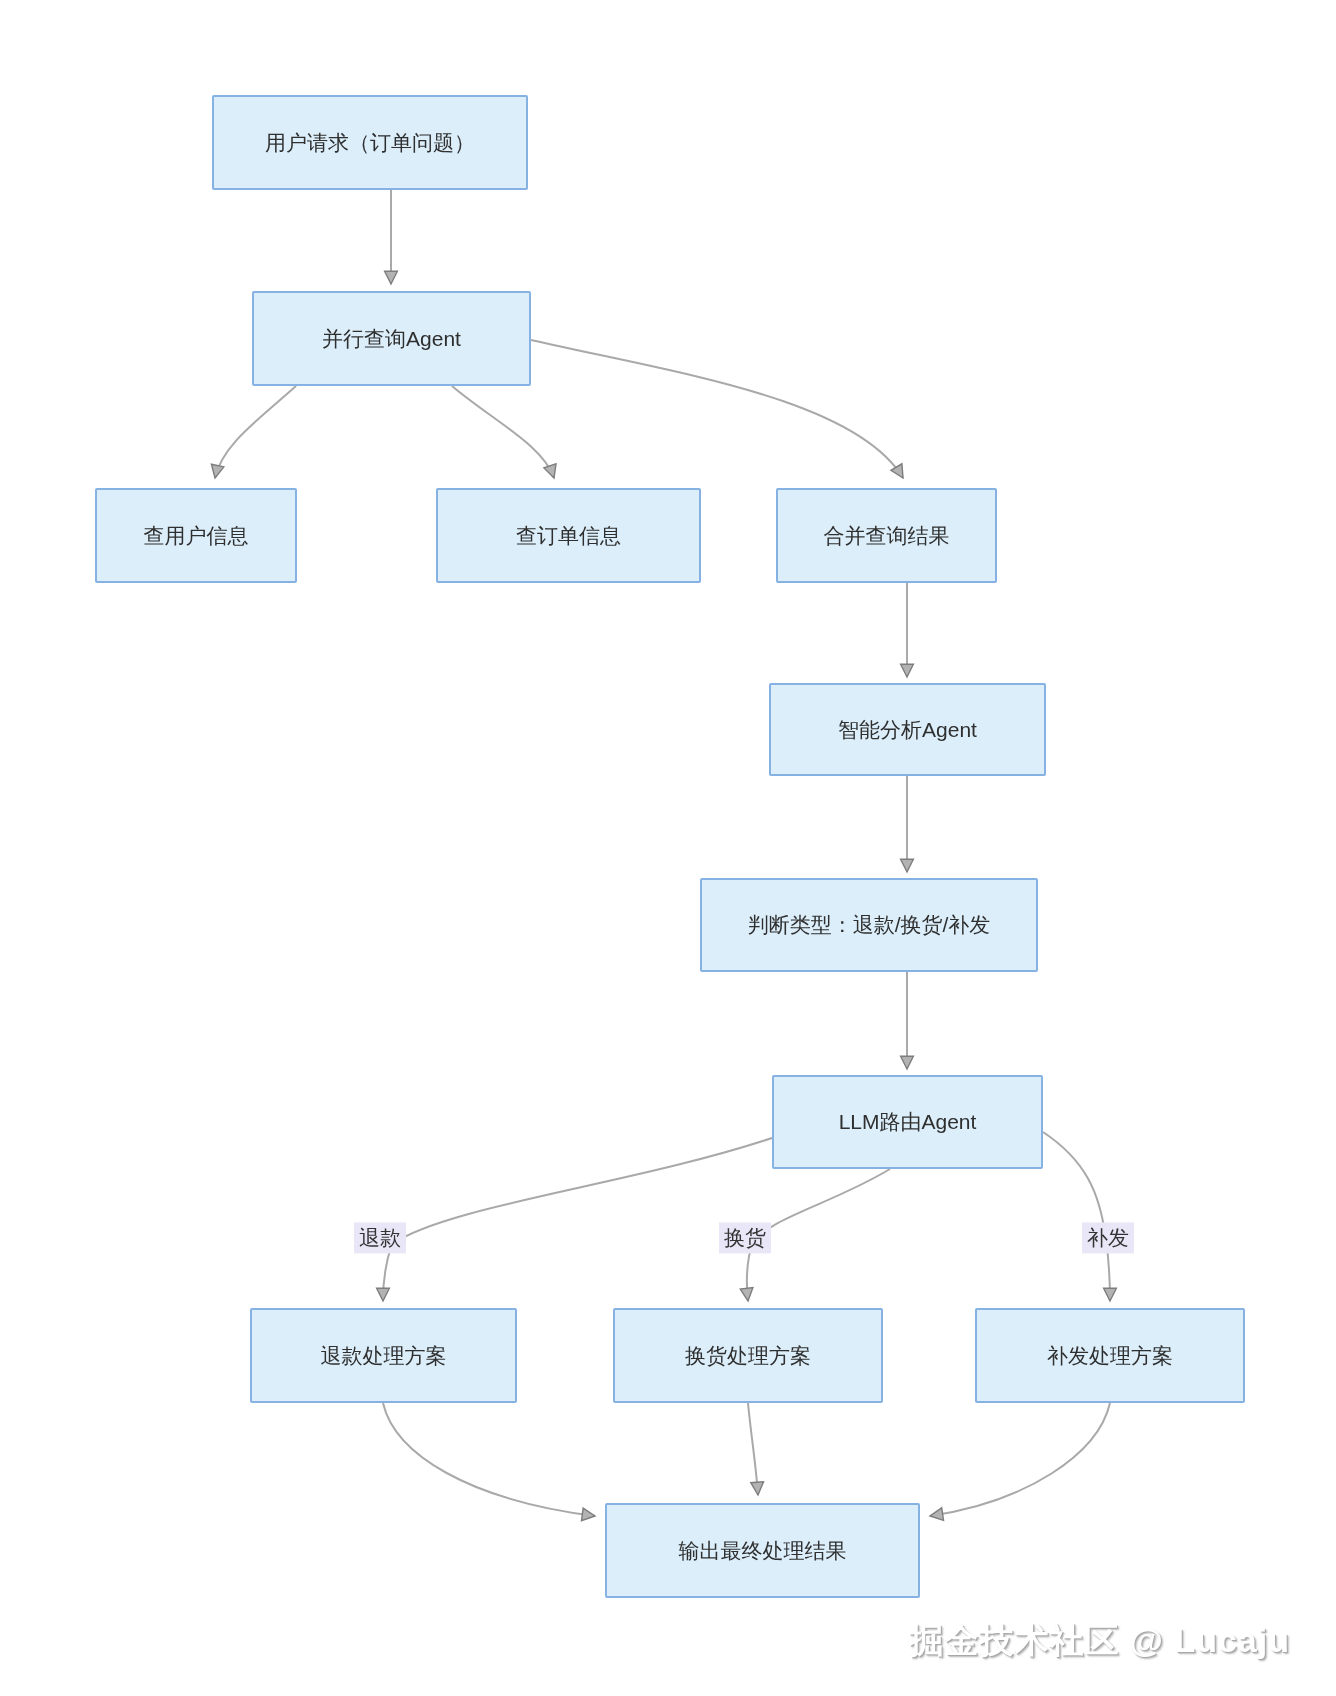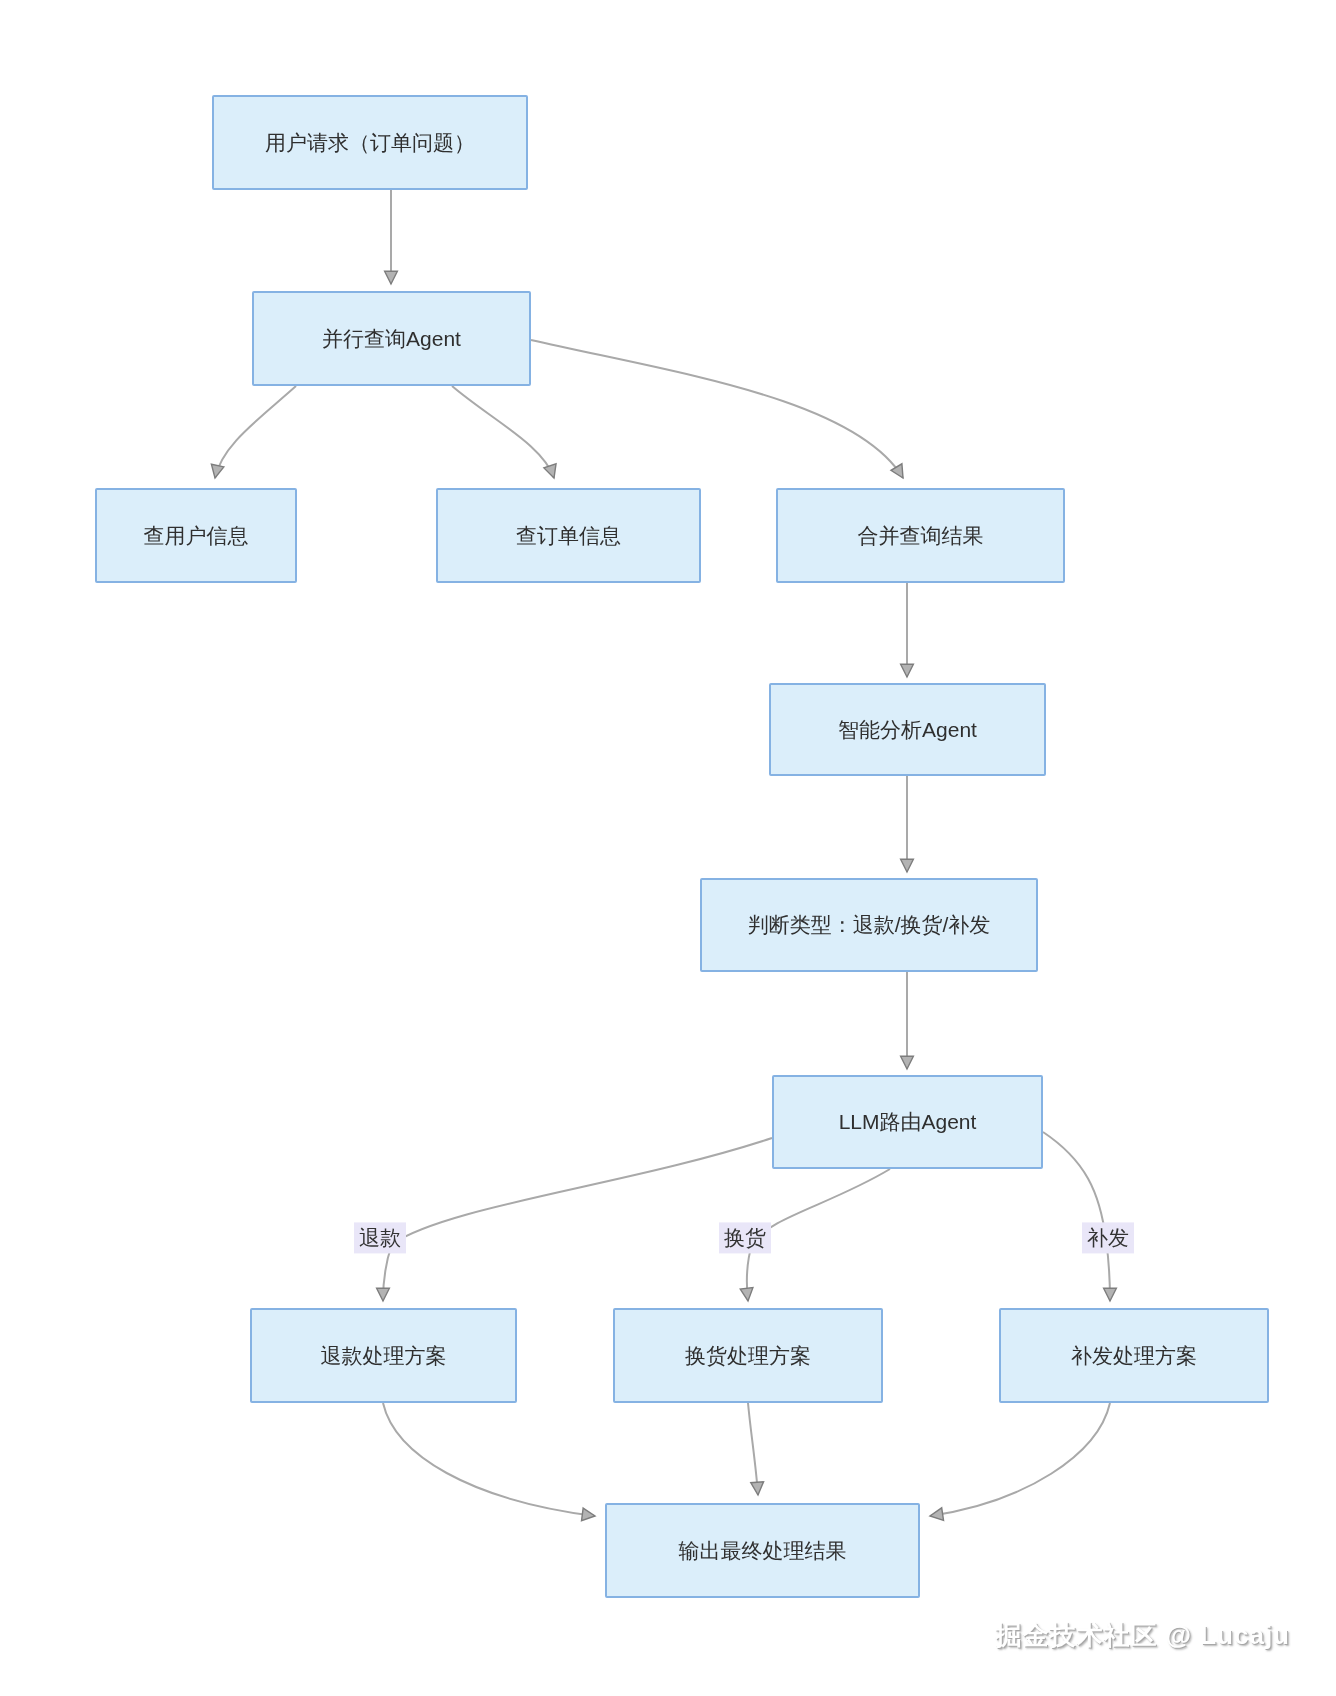--- a/index.html
+++ b/index.html
@@ -33,48 +33,48 @@
     justify-content: center;
     text-align: center;
     font-size: 21px;
     color: #2f2f2f;
     line-height: 1.3;
   }
   #n-user-request   { left: 212px;  top: 95px;   width: 316px; height: 95px; }
   #n-parallel-agent { left: 252px;  top: 291px;  width: 279px; height: 95px; }
   #n-query-user     { left: 95px;   top: 488px;  width: 202px; height: 95px; }
   #n-query-order    { left: 436px;  top: 488px;  width: 265px; height: 95px; }
-  #n-merge-results  { left: 776px;  top: 488px;  width: 289px; height: 95px; }
+  #n-merge-results  { left: 776px;  top: 488px;  width: 221px; height: 95px; }
   #n-analysis-agent { left: 769px;  top: 683px;  width: 277px; height: 93px; }
   #n-judge-type     { left: 700px;  top: 878px;  width: 338px; height: 94px; }
   #n-llm-router     { left: 772px;  top: 1075px; width: 271px; height: 94px; }
   #n-refund-plan    { left: 250px;  top: 1308px; width: 267px; height: 95px; }
   #n-exchange-plan  { left: 613px;  top: 1308px; width: 270px; height: 95px; }
-  #n-reship-plan    { left: 975px;  top: 1308px; width: 270px; height: 95px; margin-left: 24px; }
+  #n-reship-plan    { left: 975px;  top: 1308px; width: 270px; height: 95px; }
   #n-final-output   { left: 605px;  top: 1503px; width: 315px; height: 95px; }
 
   .edge-label {
     position: absolute;
     transform: translate(-50%, -50%);
     background: #e9e6f8;
     color: #333333;
     font-size: 21px;
     padding: 3px 5px;
     line-height: 1.2;
     white-space: nowrap;
   }
   #el-refund   { left: 380px;  top: 1238px; }
   #el-exchange { left: 745px;  top: 1238px; }
   #el-reship   { left: 1108px; top: 1238px; }
 
   .watermark {
     position: absolute;
     right: 46px;
     top: 1618px;
-    font-size: 26px;
+    font-size: 34px;
     font-weight: bold;
     color: #ffffff;
     text-shadow: 1px 1px 0 #a8a8a8, 2px 2px 2px rgba(90,90,90,0.45);
     white-space: nowrap;
     letter-spacing: 1px;
   }
 </style>
 </head>
 <body>
 

